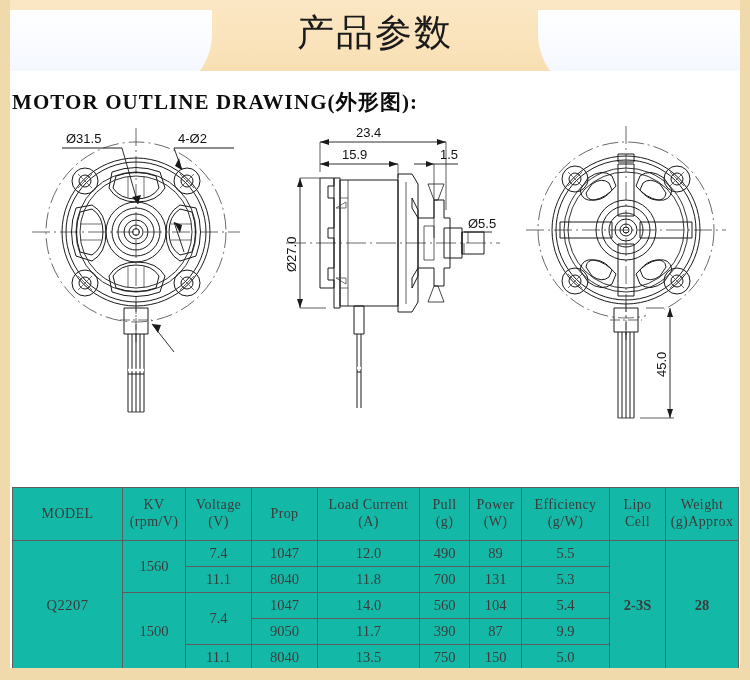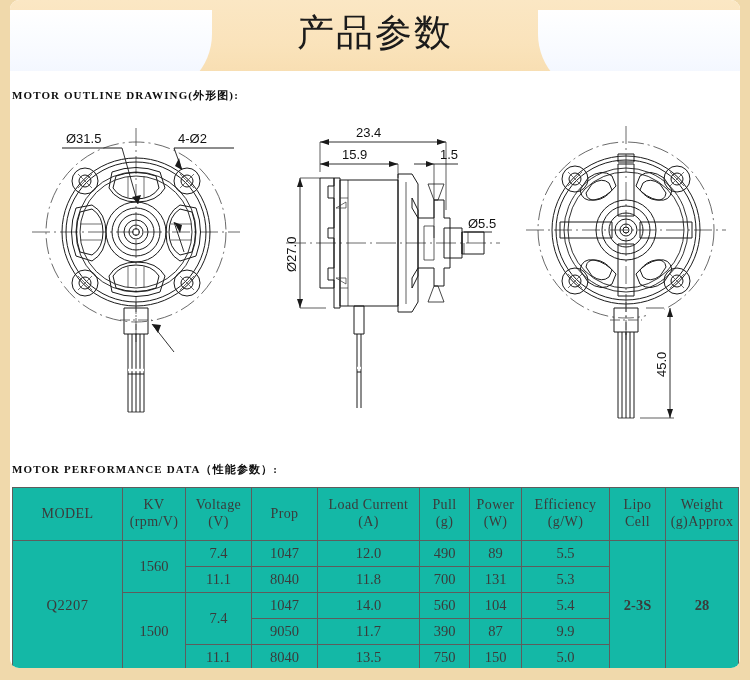--- a/index.html
+++ b/index.html
@@ -20,21 +20,20 @@
     background: #f0d9ab;
   }
   .page-inner {
     position: absolute;
     left: 10px;
     top: 0;
     width: 730px;
     height: 668px;
     background: #ffffff;
     overflow: hidden;
-    border-radius: 9px;
   }
 
   
   .banner {
     position: absolute;
     left: -10px;
     top: 0;
     width: 750px;
     height: 80px;
     background: linear-gradient(180deg,#fbe7c4 0%, #fae3bb 55%, #f7ddb0 100%);
@@ -73,21 +72,21 @@
     color: #1b1b1b;
     z-index: 5;
   }
 
   
   .sec-heading {
     position: absolute;
     left: 2px;
     font-family: "Liberation Serif", "DejaVu Serif", serif;
     font-weight: bold;
-    font-size: 11px;
+    font-size: 21px;
     letter-spacing: 1.1px;
     color: #0d0d0d;
     white-space: nowrap;
   }
   #heading-outline { top: 88px; }
   #heading-perf { top: 462px; }
 
   
   .drawings {
     position: absolute;
@@ -404,21 +403,20 @@
             <line x1="118" y1="306" x2="152" y2="306" stroke-width="0.7"></line>
 
             <rect x="124" y="196" width="18" height="16" fill="#fff" stroke="none"></rect>
             <line x1="124" y1="196" x2="142" y2="196" stroke-width="0.7"></line>
           </g>
           <text x="0" y="0" font-family="Liberation Sans, sans-serif" font-size="13" fill="#111" transform="translate(144,265) rotate(-90)">45.0</text>
         </svg>
       </div>
     </div>
 
-    <div class="sec-heading" id="heading-perf">MOTOR PERFORMANCE DATA（性能参数）:</div>
 
     <div class="perf-table-wrap">
       <table class="perf">
         <colgroup>
           <col style="width:110px">
             <col style="width:63px">
             <col style="width:66px">
           <col style="width:66px">
             <col style="width:102px">
             <col style="width:50px">

